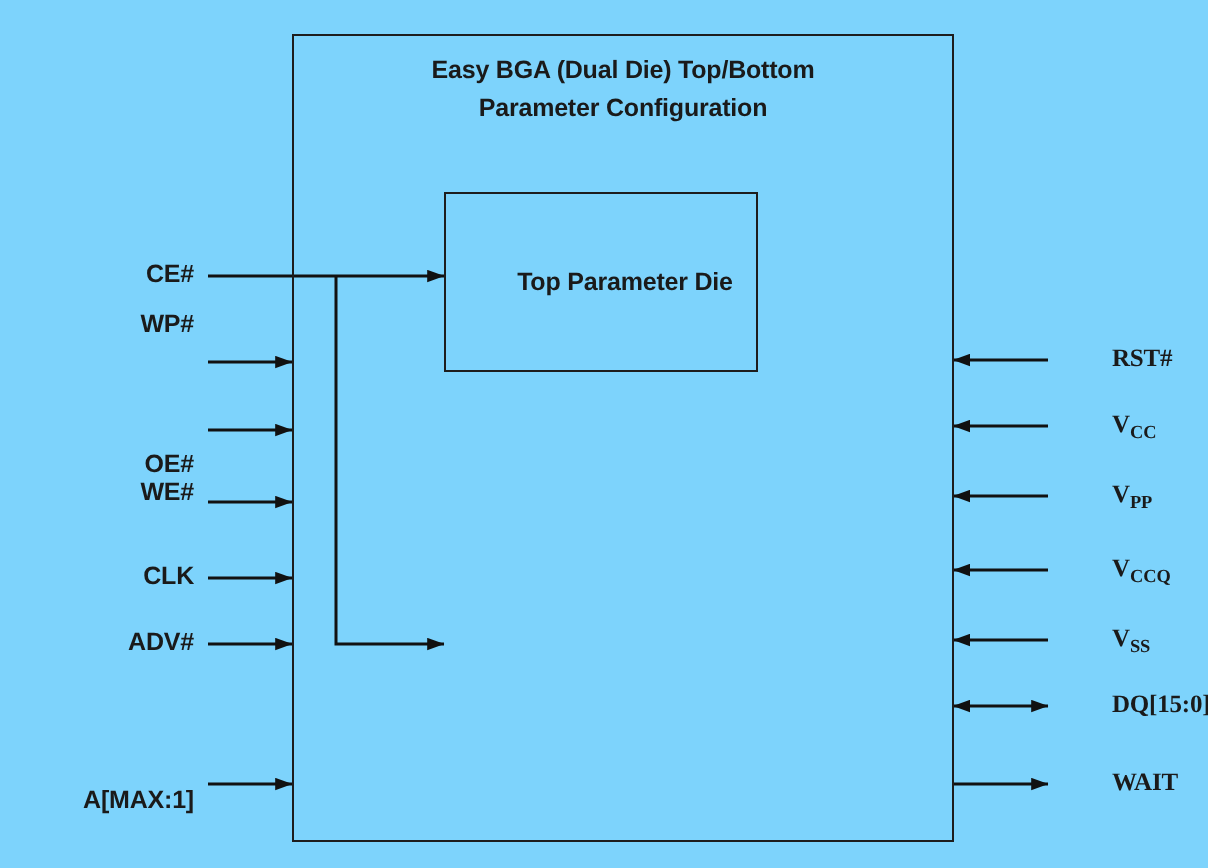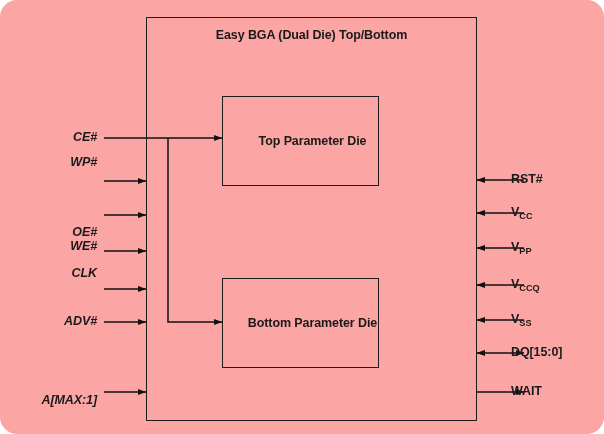--- a/index.html
+++ b/index.html
@@ -9,23 +9,22 @@
     background: #ffffff;
   }
   body {
     font-family: "Liberation Sans", sans-serif;
     color: #1a1a1a;
   }
   #diagram-root {
     position: relative;
     width: 604px;
     height: 434px;
-    background: #fca5a5;
+    background: #7dd3fc;
     overflow: hidden;
-    border-radius: 17px;
   }
   svg#wires {
     position: absolute;
     left: 0;
     top: 0;
     width: 604px;
     height: 434px;
   }
   
   .package-box {
@@ -85,25 +84,25 @@
     position: absolute;
     font-size: 12.5px;
     font-weight: bold;
     color: #1a1a1a;
     white-space: nowrap;
     letter-spacing: -0.1px;
   }
   .pin-label.left {
     right: 507px; 
     text-align: right;
-    font-style: italic;
   }
   .pin-label.right {
-    left: 511px;
+    left: 556px;
     text-align: center;
+    font-family: Liberation Serif, serif;
   }
   .pin-label sub {
     font-size: 9.2px;
     font-weight: bold;
     vertical-align: baseline;
     position: relative;
     top: 3px;
     letter-spacing: 0;
   }
 </style>
@@ -144,43 +143,41 @@
       <line x1="477" y1="353" x2="524" y2="353" marker-start="url(#arrowLeft)" marker-end="url(#arrowRight)"></line>
 
       <line x1="477" y1="392" x2="524" y2="392" marker-end="url(#arrowRight)"></line>
     </g>
   </svg>
 
   <div class="package-box"></div>
 
   <div class="package-title">
     <div>Easy BGA (Dual Die) Top/Bottom</div>
+    <div>Parameter Configuration</div>
   </div>
 
   <div class="die-box" id="die-top">
     <span class="die-label">Top Parameter Die</span>
   </div>
 
-  <div class="die-box" id="die-bottom">
-    <span class="die-label">Bottom Parameter Die</span>
-  </div>
 
   <div class="pin-label left" style="top:130px">
     <span>CE#</span>
   </div>
   <div class="pin-label left" style="top:155px">
     <span>WP#</span>
   </div>
   <div class="pin-label left" style="top:225px">
     <span>OE#</span>
   </div>
   <div class="pin-label left" style="top:239px">
     <span>WE#</span>
   </div>
-  <div class="pin-label left" style="top:266px">
+  <div class="pin-label left" style="top:281px">
     <span>CLK</span>
   </div>
   <div class="pin-label left" style="top:314px">
     <span>ADV#</span>
   </div>
   <div class="pin-label left" style="top:393px">
     <span>A[MAX:1]</span>
   </div>
 
   <div class="pin-label right" style="top:172px">

